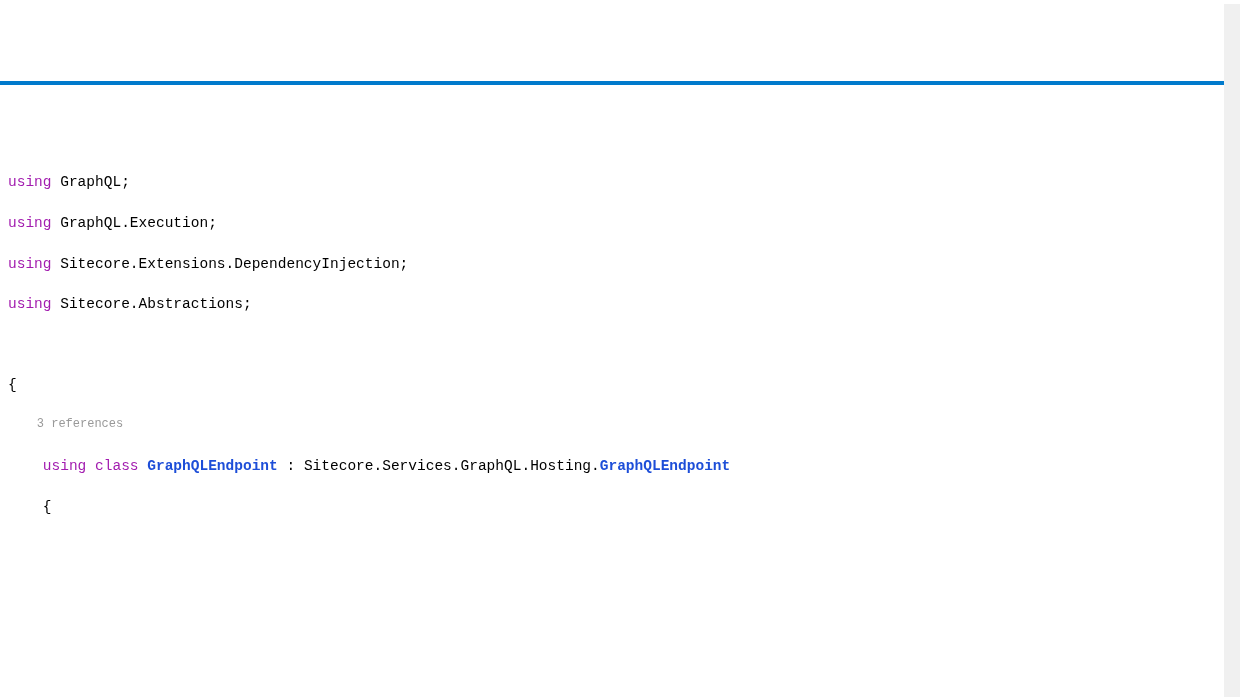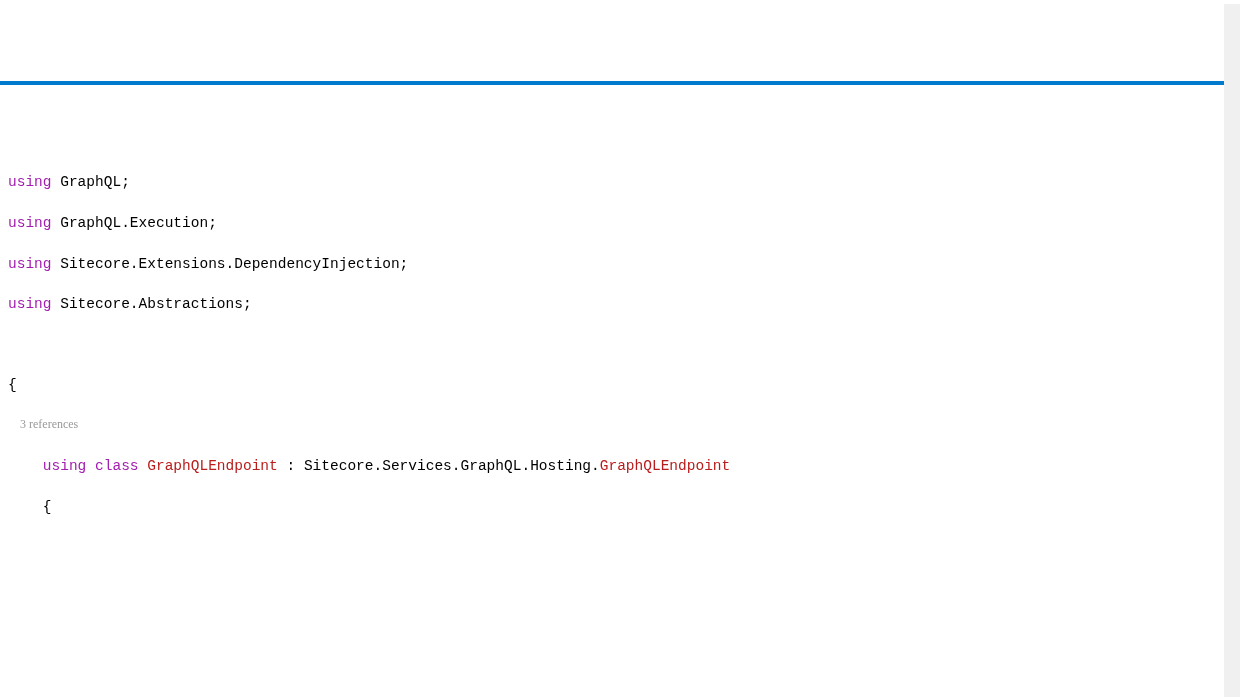--- a/index.html
+++ b/index.html
@@ -13,26 +13,26 @@
     padding: 0;
     overflow: hidden;
   }
   .editor {
     position: relative;
     padding-left: 8px;
     padding-top: 6px;
   }
   .line { display: block; min-height: 20px; }
   .kw { color: #a21caf; }
-  .type { color: #b91c1c; }
+  .type { color: #1d4ed8; font-weight: bold; }
   .plain { color: #000000; }
   .codelens {
     color: #999999;
     font-size: 12px;
-    font-family: Liberation Serif, serif;
+    font-family: Liberation Mono, monospace;
     padding-left: 0;
   }
   .topbar {
     height: 4px;
     background: #007acc;
     width: 100%;
   }
   .scrollbar-v {
     position: fixed;
     right: 0;

